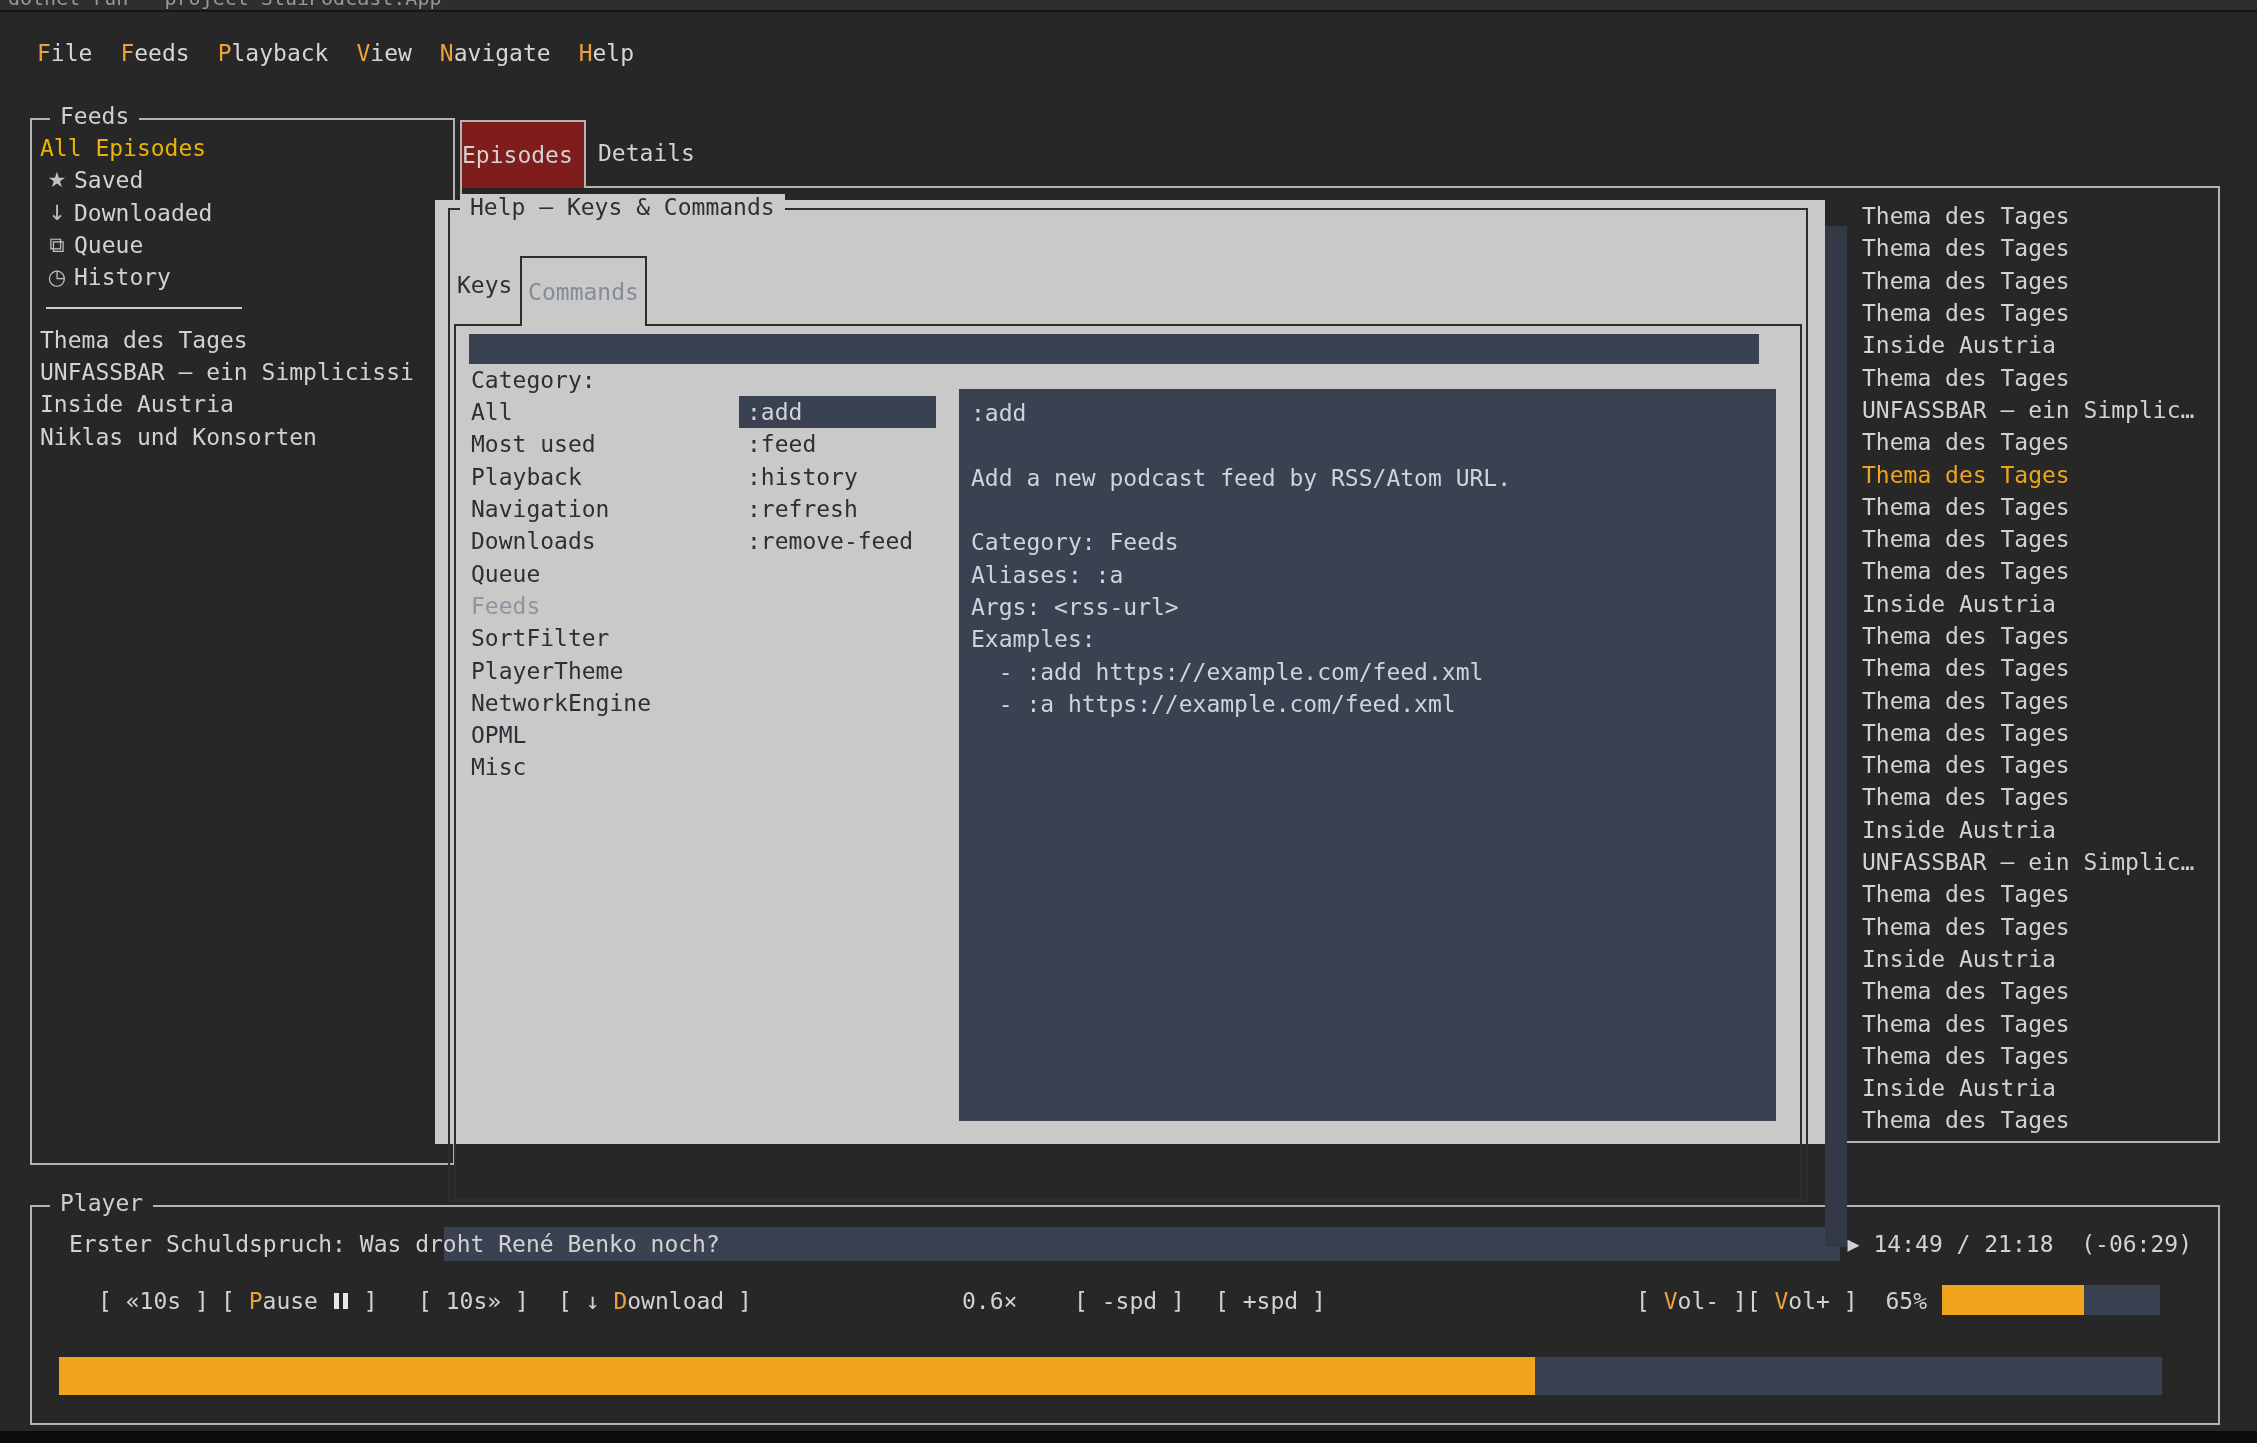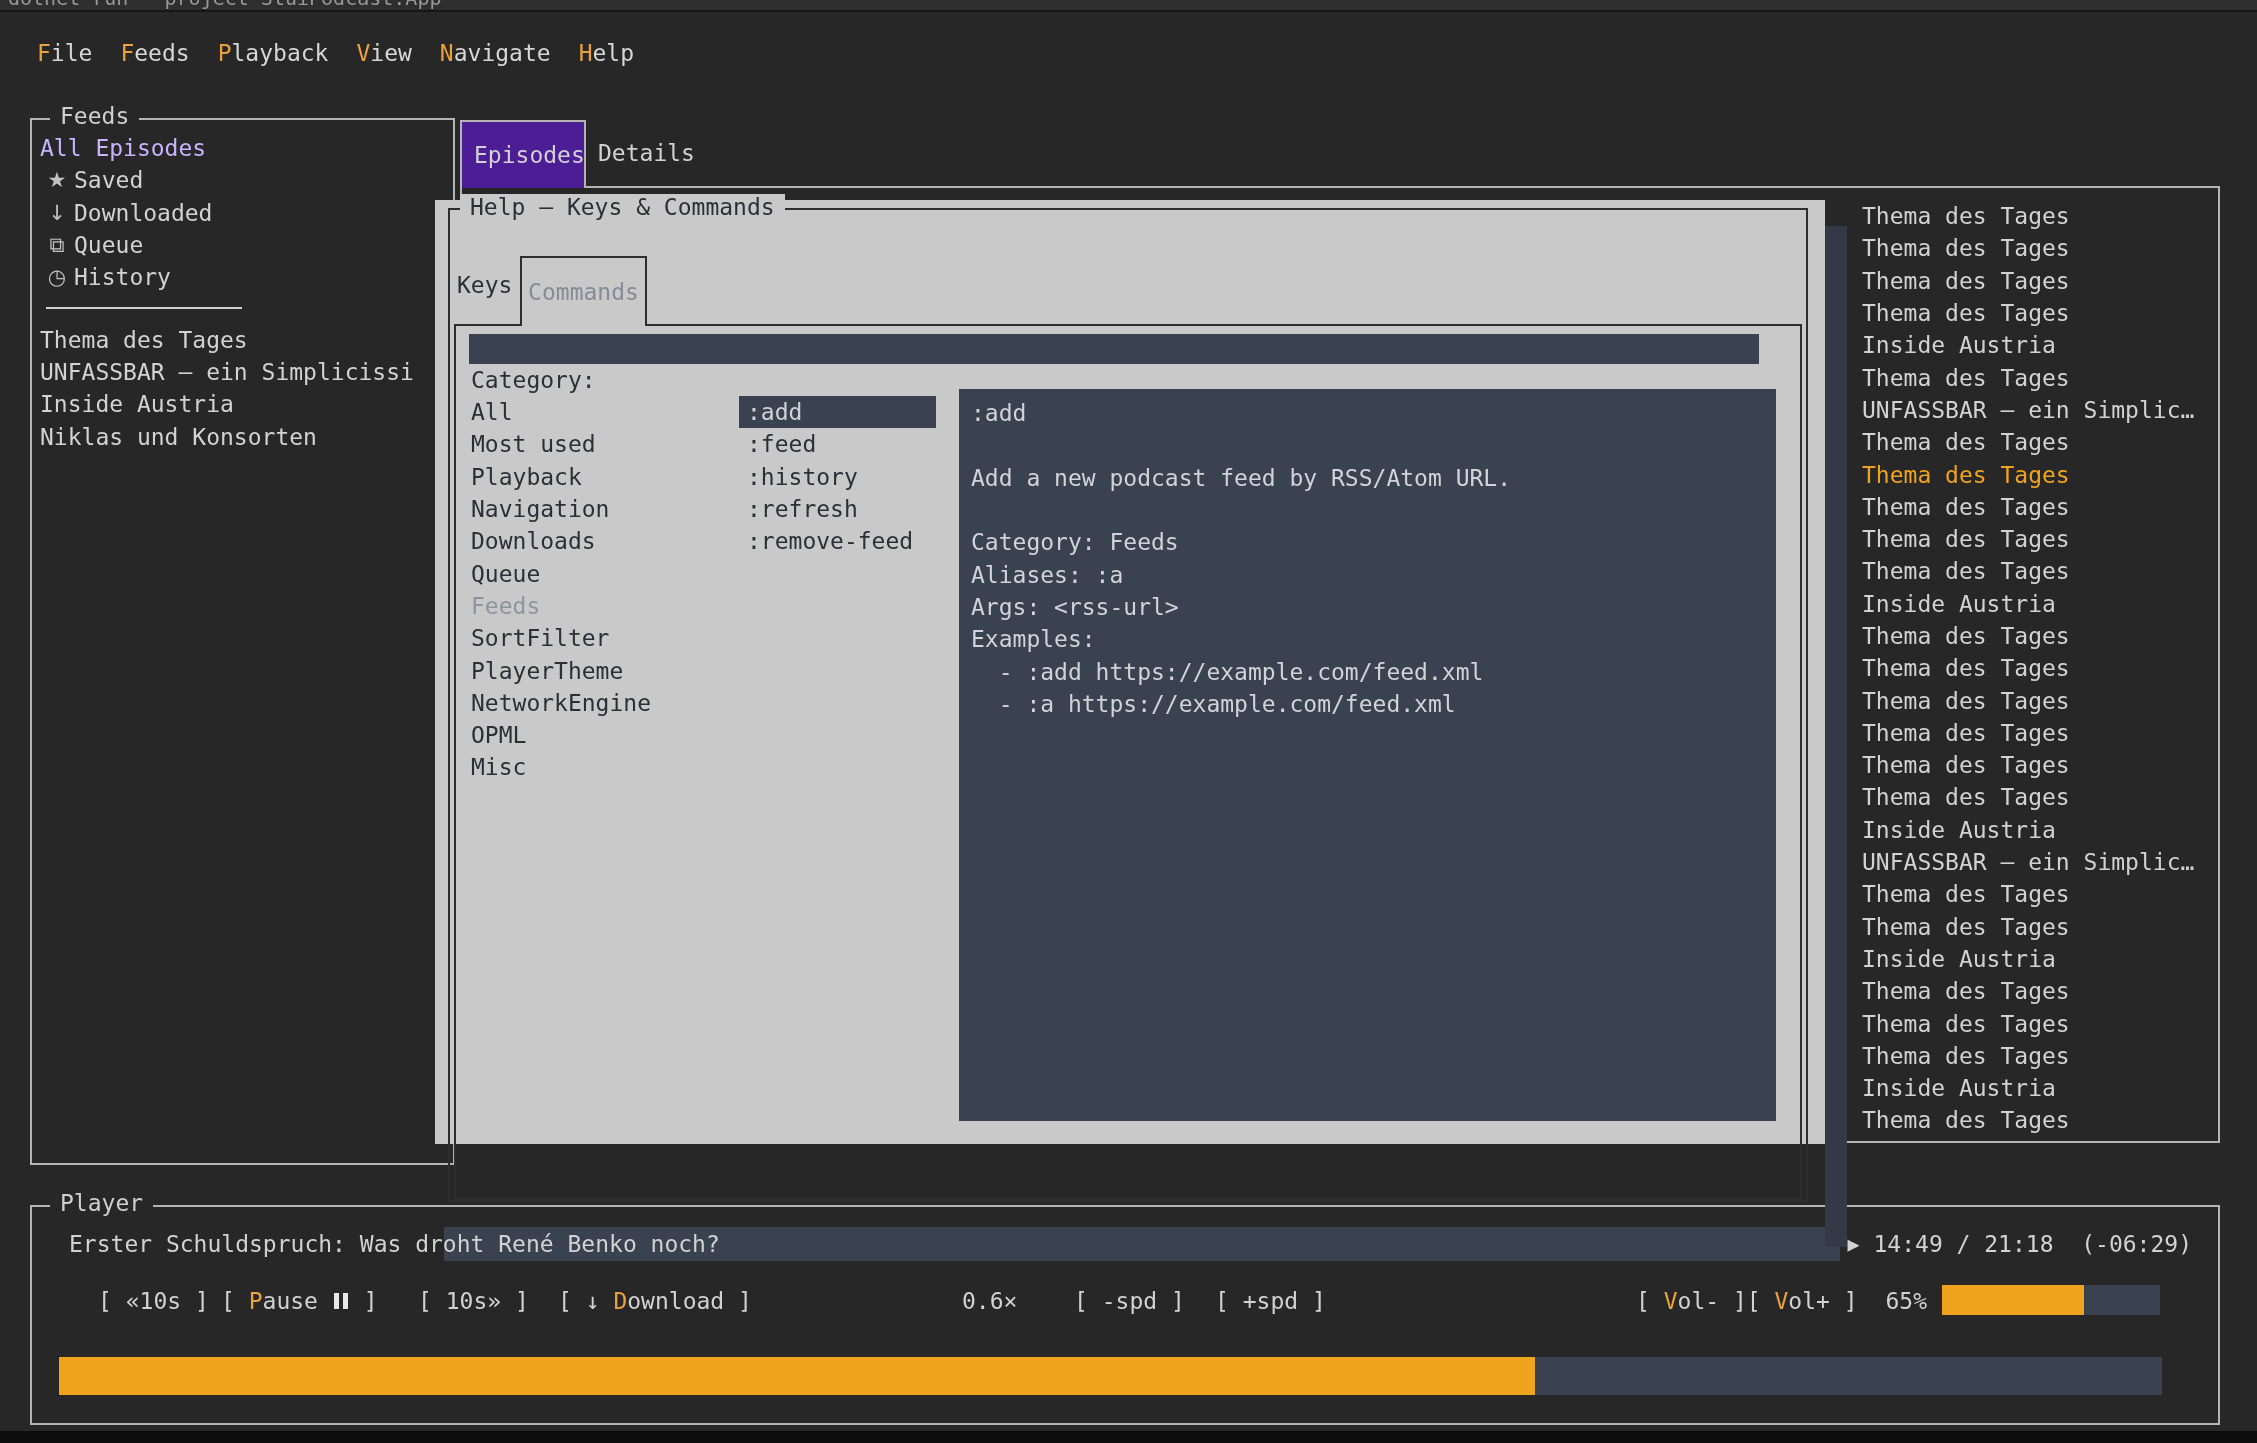--- a/index.html
+++ b/index.html
@@ -18,26 +18,26 @@
   .hot { color:#eba13c; }
 
   
   .panel { position:absolute; border:2px solid #b4b4b4; }
   .panel-title { position:absolute; top:-17px; left:18px; background:#272727; padding:0 10px; color:#cfcfcf; }
 
   
   .feeds-list { position:absolute; left:4px; top:12px; right:4px; }
   .frow { height:32.3px; display:flex; align-items:center; padding-left:4px; white-space:nowrap; overflow:hidden; }
   .frow .icon { width:34px; text-align:center; color:#c2c2c2; font-size:21px; flex:0 0 34px; }
-  .frow.sel { color:#c4b5fd; }
+  .frow.sel { color:#eab308; }
   .fsep { border-top:2px solid #cfcfcf; width:196px; margin:14px 0 14px 10px; }
 
   
-  .tab-active { position:absolute; background:#4c1d95; border:2px solid #b4b4b4; border-bottom:none;
-                display:flex; align-items:center; padding-left:12px; z-index:5; }
+  .tab-active { position:absolute; background:#7f1d1d; border:2px solid #b4b4b4; border-bottom:none;
+                display:flex; align-items:center; padding-left:0; z-index:5; }
   .tab-plain { position:absolute; display:flex; align-items:center; color:#d2d2d2; }
   .eplist { position:absolute; left:1862px; top:200px; width:348px; z-index:1; }
   .ep { height:32.3px; display:flex; align-items:center; white-space:nowrap; overflow:hidden; }
   .ep.active { color:#f0a41e; }
 
   
   .dialog { position:absolute; left:435px; top:200px; width:1390px; height:944px; background:#c9c9c9;
             z-index:50; color:#2c3036; }
   .dlg-shadow { position:absolute; left:1825px; top:226px; width:22px; height:1021px; background:#333947; z-index:40; }
   .dframe { position:absolute; left:13px; top:8px; width:1360px; height:994px; border:2px solid #2e2e2e; }

